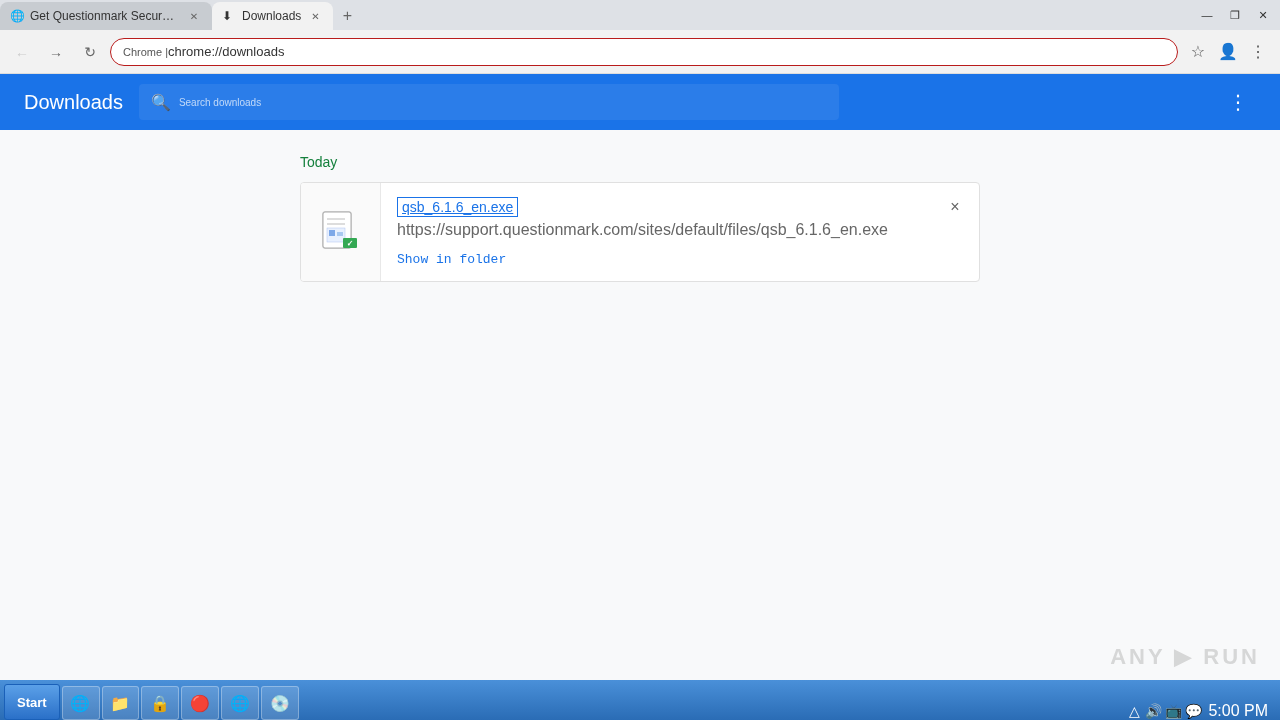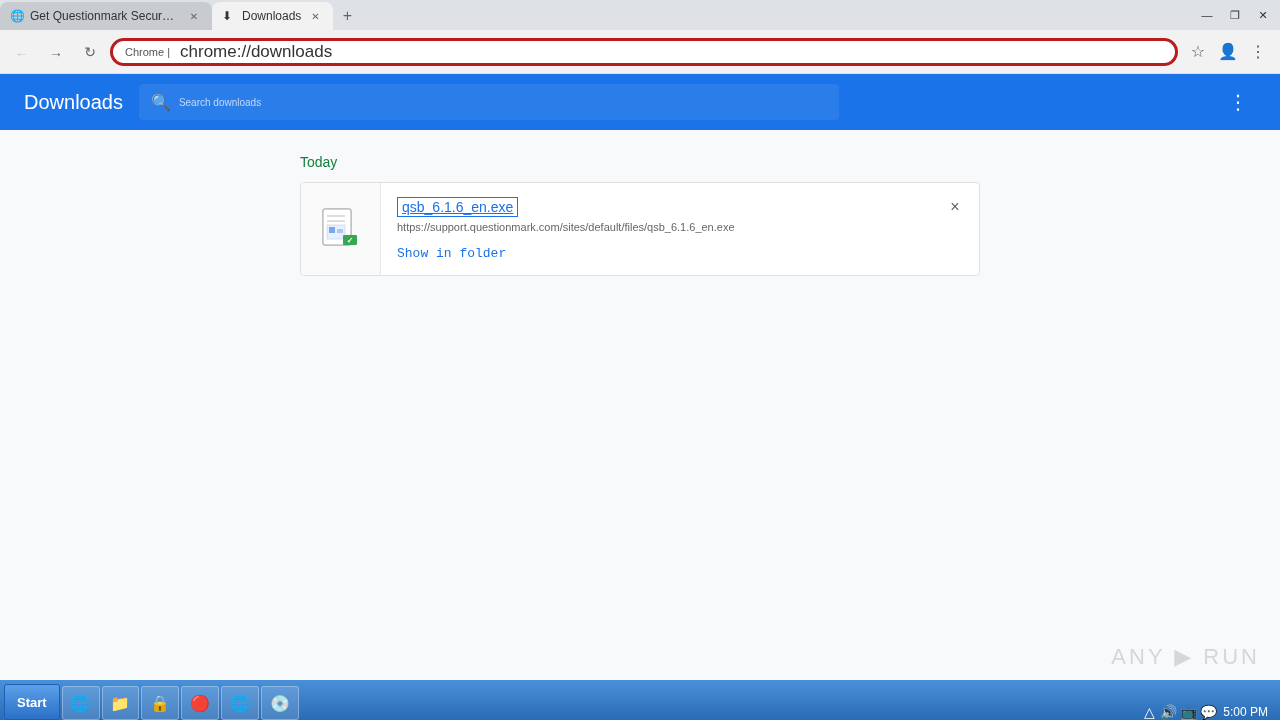--- a/index.html
+++ b/index.html
@@ -113,33 +113,33 @@
       color: #666;
       cursor: pointer;
       border: none;
       background: none;
     }
     .nav-btn.disabled { color: #ccc; cursor: default; }
     .url-bar {
       flex: 1;
       height: 28px;
       background: white;
-      border: 3px solid #b91c1c;
+      border: 1px solid #b91c1c;
       border-radius: 14px;
       display: flex;
       align-items: center;
       padding: 0 12px;
-      gap: 10px;
+      gap: 0;
     }
     .url-lock {
       font-size: 11px;
       color: #555;
     }
     .url-text {
-      font-size: 17px;
+      font-size: 13px;
       color: #333;
     }
     .toolbar-right {
       display: flex;
       align-items: center;
       gap: 2px;
     }
     .toolbar-btn {
       width: 28px;
       height: 28px;
@@ -247,21 +247,21 @@
     .download-filename {
       font-size: 14px;
       color: #1a73e8;
       text-decoration: underline;
       cursor: pointer;
       display: inline-block;
       border: 1px solid #1a73e8;
       padding: 1px 4px;
     }
     .download-url {
-      font-size: 11px;
+      font-size: 16px;
       color: #666;
       margin-top: 4px;
     }
     .download-action {
       margin-top: 10px;
     }
     .show-in-folder {
       font-size: 13px;
       color: #1a73e8;
       cursor: pointer;
@@ -338,38 +338,38 @@
     .tray-icon {
       width: 16px;
       height: 16px;
       display: flex;
       align-items: center;
       justify-content: center;
       font-size: 14px;
     }
     .clock {
       text-align: right;
-      font-size: 12px;
+      font-size: 16px;
       color: white;
     }
 
     
     .watermark {
       position: fixed;
       bottom: 50px;
       right: 20px;
       opacity: 0.3;
       display: flex;
       align-items: center;
       gap: 6px;
     }
     .watermark-text {
       font-size: 22px;
       color: #888;
-      font-weight: 400;
+      font-weight: 700;
       letter-spacing: 3px;
     }
   </style>
 </head>
 <body>
 
 <div class="title-bar">
   <div class="title-bar-tabs">
 
     <div class="tab inactive">

